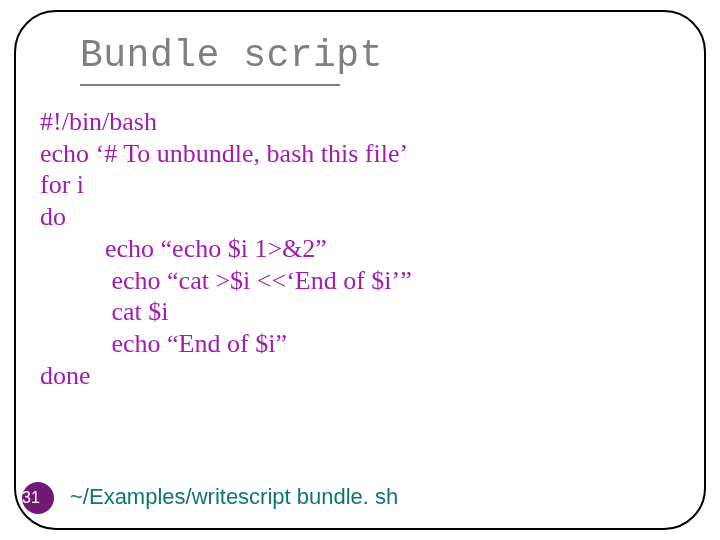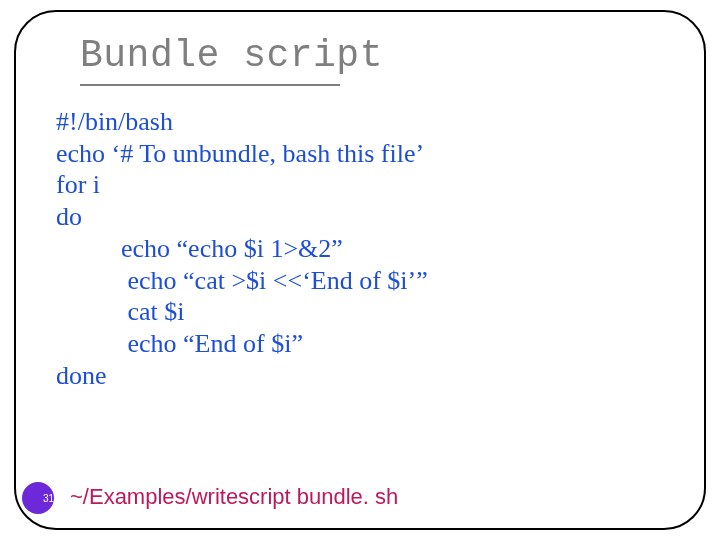--- a/index.html
+++ b/index.html
@@ -35,47 +35,47 @@
     position: absolute;
     top: 84px;
     left: 80px;
     width: 260px;
     height: 2px;
     background: #7f7f7f;
   }
   .code {
     position: absolute;
     top: 106px;
-    left: 56px;
+    left: 40px;
     font-family: "Times New Roman", Times, serif;
     font-size: 26px;
-    color: #1d4ed8;
+    color: #a21caf;
     line-height: 1.22;
     white-space: pre;
   }
   .badge {
     position: absolute;
     left: 22px;
     bottom: 26px;
     width: 32px;
     height: 32px;
     border-radius: 50%;
-    background: #6d28d9;
+    background: #701a75;
     color: #fff;
-    font-size: 10px;
+    font-size: 16px;
     display: flex;
     align-items: center;
-    justify-content: flex-end;
+    justify-content: flex-start;
   }
   .footer {
     position: absolute;
     left: 70px;
     bottom: 30px;
     font-size: 22px;
-    color: #be185d;
+    color: #0f766e;
   }
 </style>
 </head>
 <body>
 
 <div class="slide-frame"></div>
 
 <div class="title">Bundle script</div>
 <div class="title-underline"></div>
 

